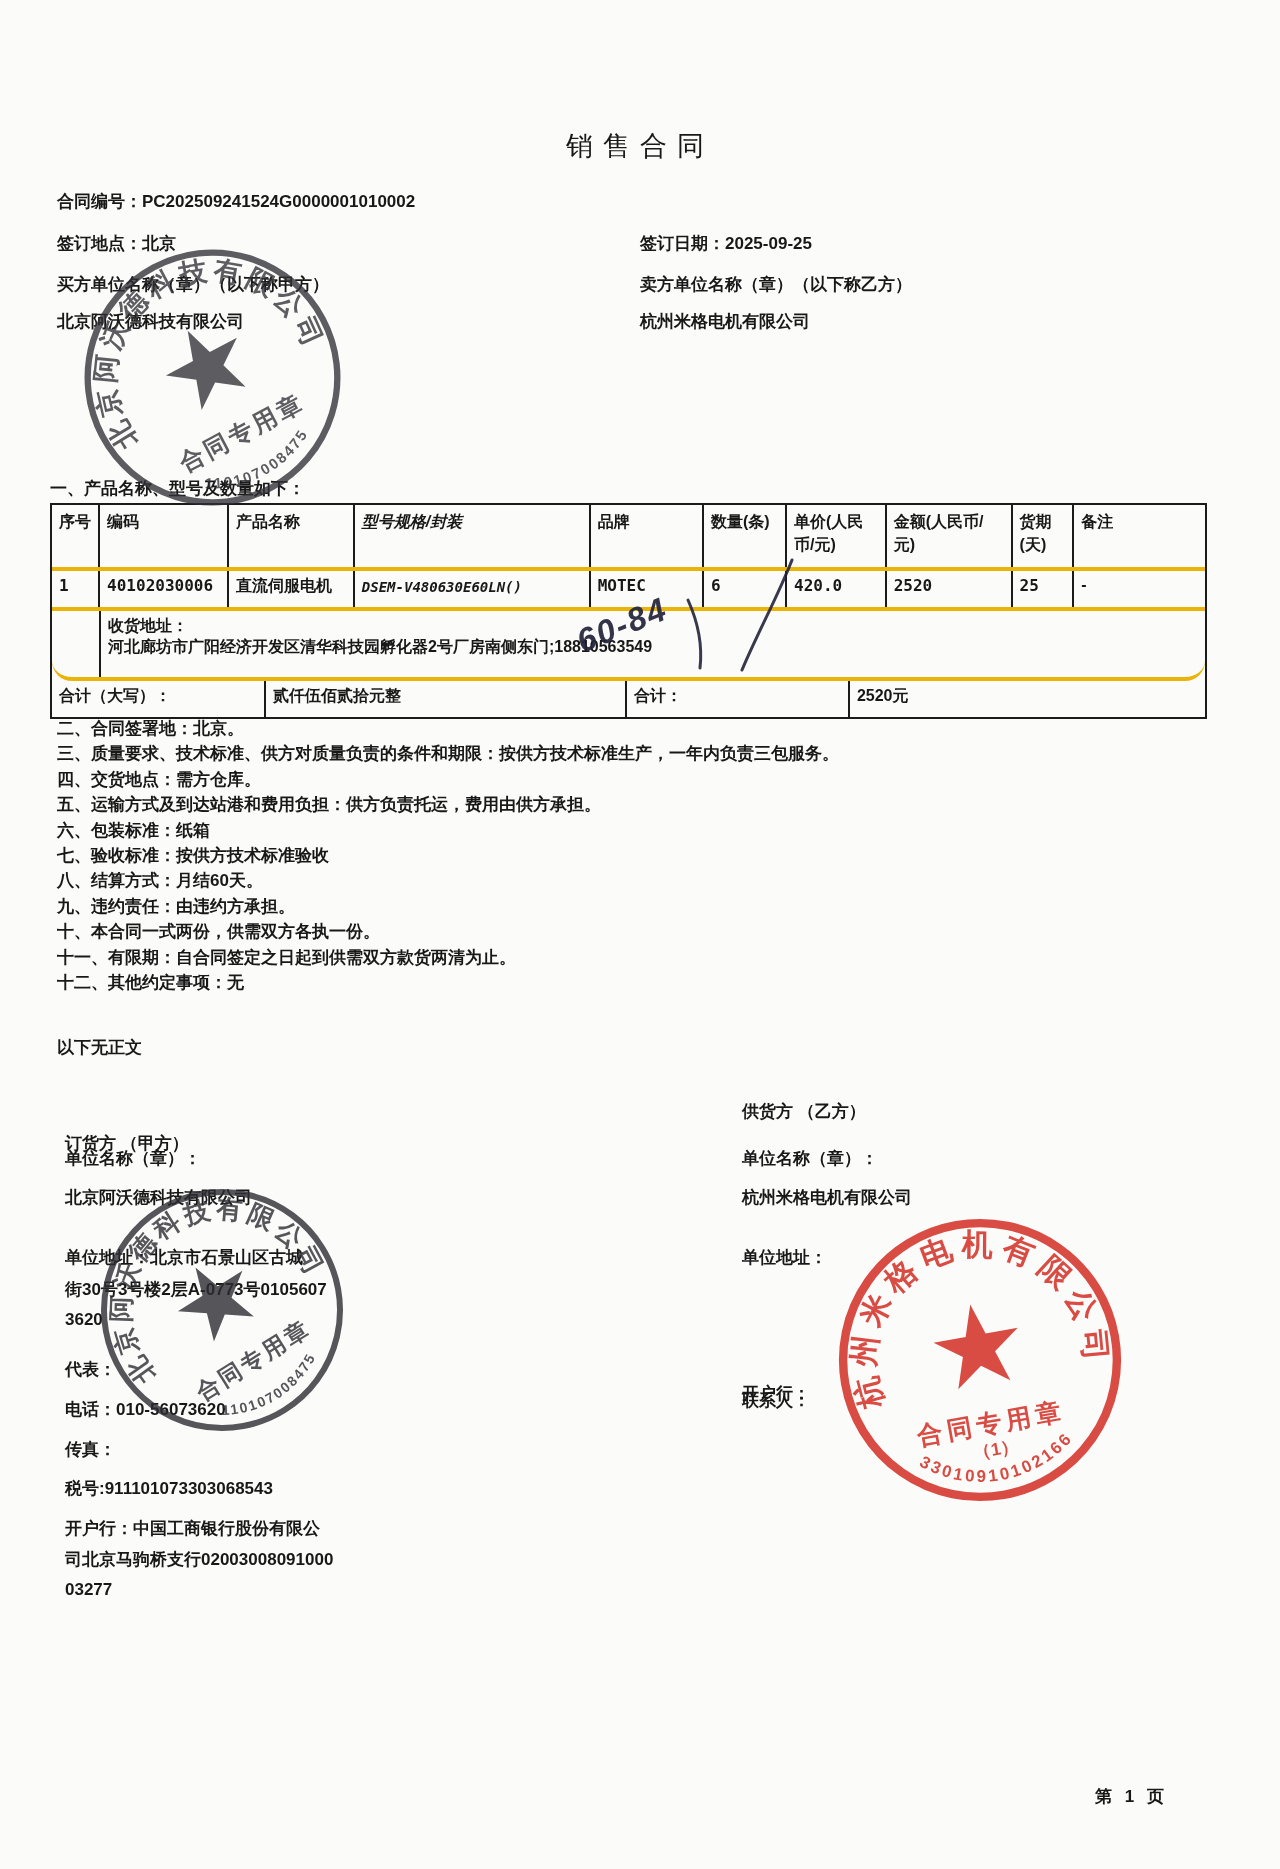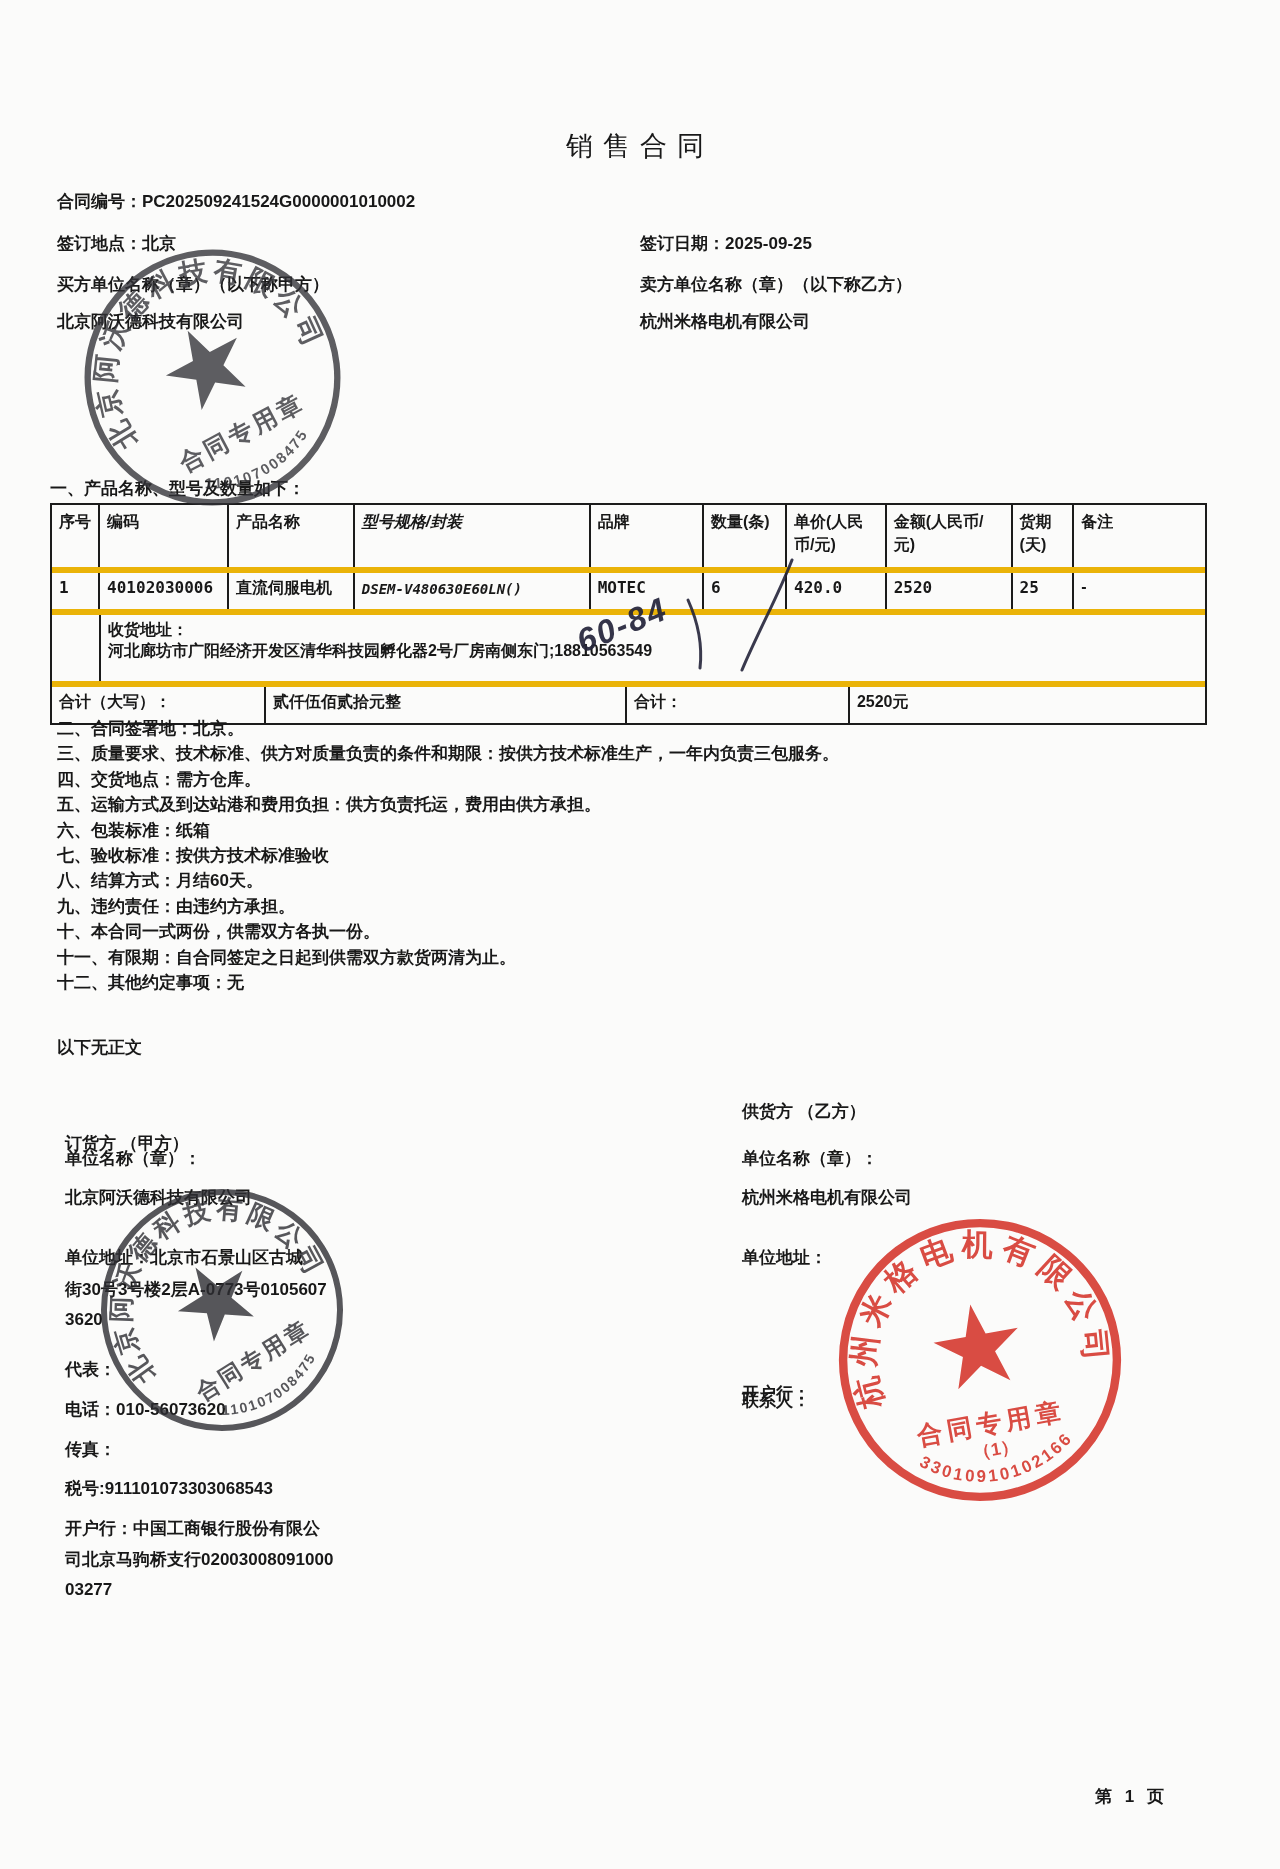--- a/index.html
+++ b/index.html
@@ -4,28 +4,28 @@
 <style>
   html,body{margin:0;padding:0;background:#e9e9e9;}
   .page{position:relative;width:1280px;height:1869px;margin:0 auto;background:#fbfbfa;
         font-family:"Liberation Sans","DejaVu Sans",sans-serif;color:#181818;overflow:hidden;}
   .t{position:absolute;white-space:nowrap;}
   .mono{font-family:"DejaVu Sans Mono",monospace;}
   .title{left:0;right:0;text-align:center;top:128px;font-size:27px;font-weight:400;letter-spacing:10px;}
   .meta{font-size:17px;font-weight:700;}
   
   .tbl{position:absolute;left:50px;top:503px;width:1153px;border:2.5px solid #1b1b1b;font-size:16px;}
-  .trow{display:flex;border-bottom:6px solid #eab308;}
+  .trow{display:flex;border-bottom:4px solid #eab308;}
   .trow:last-child{border-bottom:none;}
   .tc{border-right:2px solid #1b1b1b;box-sizing:border-box;padding:5px 7px;font-weight:600;overflow:hidden;}
   .tc:last-child{border-right:none;}
   .hrow .tc{line-height:1.45;}
   .hrow{height:62px;}
   .drow{height:36px;}
-  .srow{height:66px;}
+  .srow{height:66px;border-radius:20px;}
   .xrow{height:36px;}
   .c0{width:49px;}.c1{width:132px;}.c2{width:129px;}.c3{width:242px;font-style:italic;}.c4{width:116px;}
   .c5{width:85px;}.c6{width:102px;}.c7{width:129px;}.c8{width:63px;}.c9{width:134px;}
   .s0{width:49px;}.s1{width:1104px;}
   .x0{width:218px;}.x1{width:368px;}.x2{width:227px;}.x3{width:362px;}
   .shipline{white-space:nowrap;}
   
   .terms{position:absolute;left:57px;top:716px;font-size:17px;font-weight:600;line-height:25.4px;white-space:nowrap;}
   
   .pa{font-size:17px;font-weight:700;}

